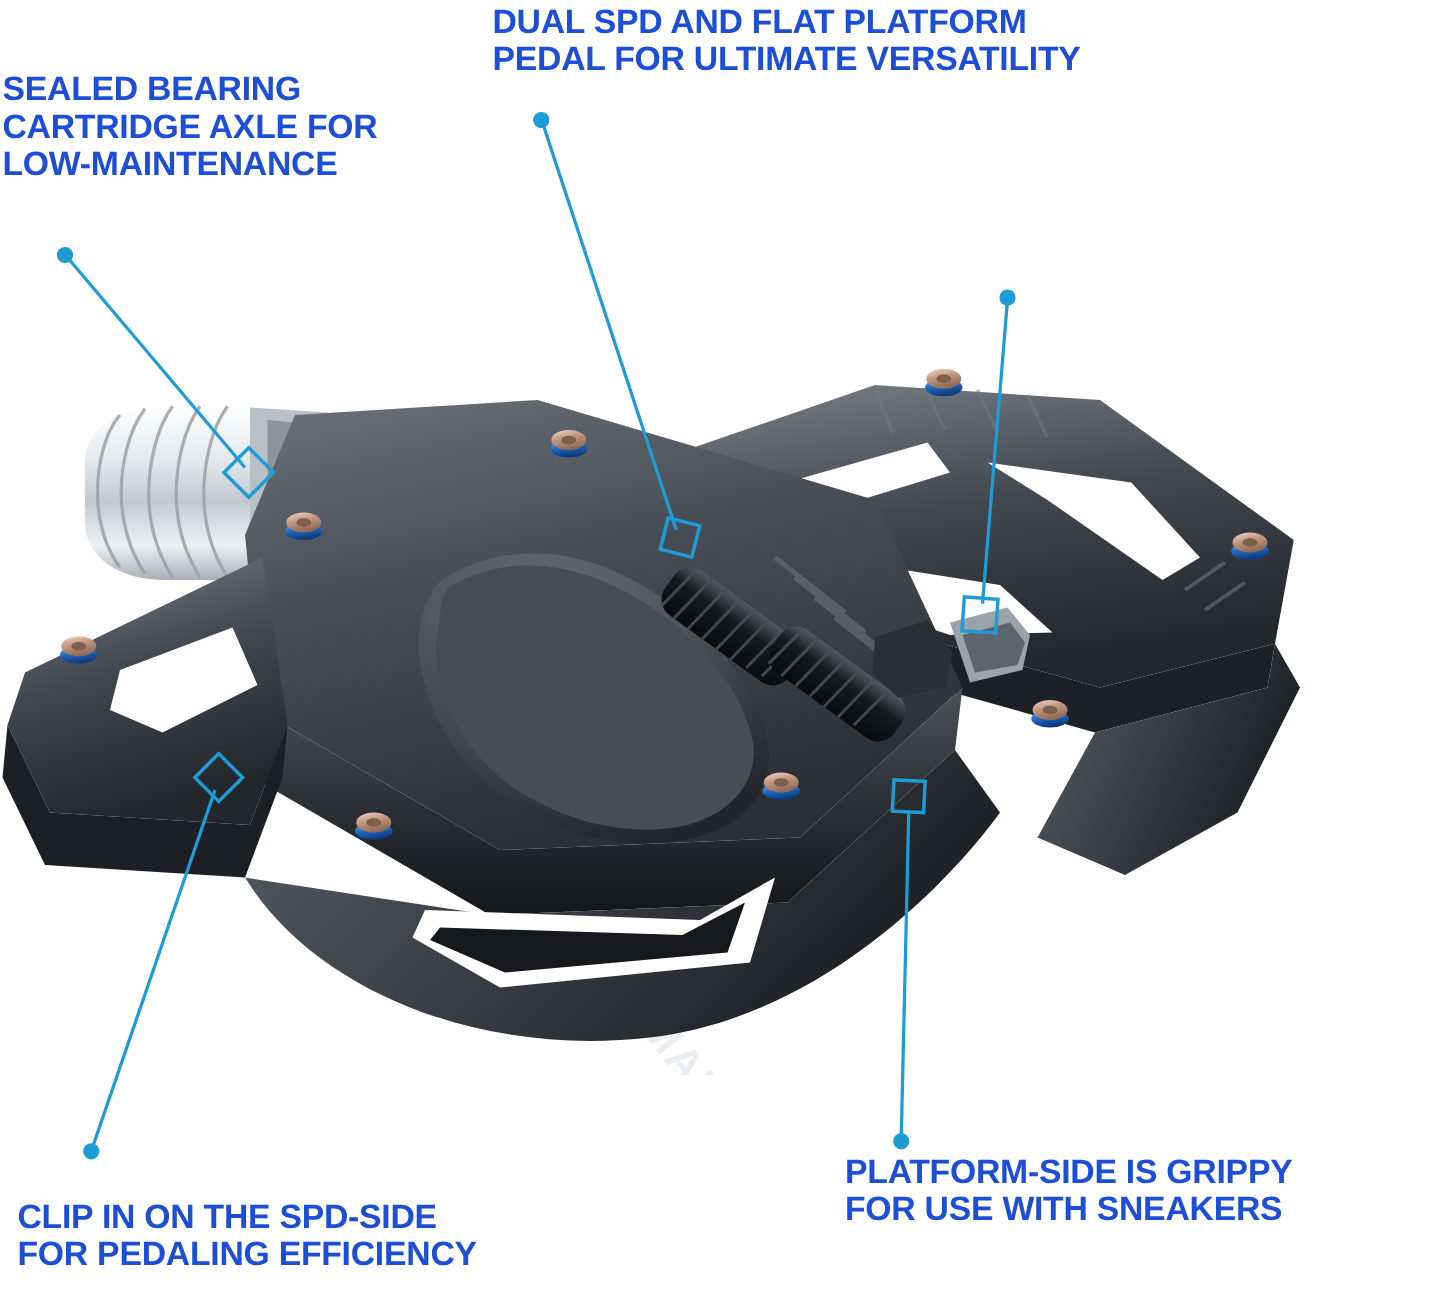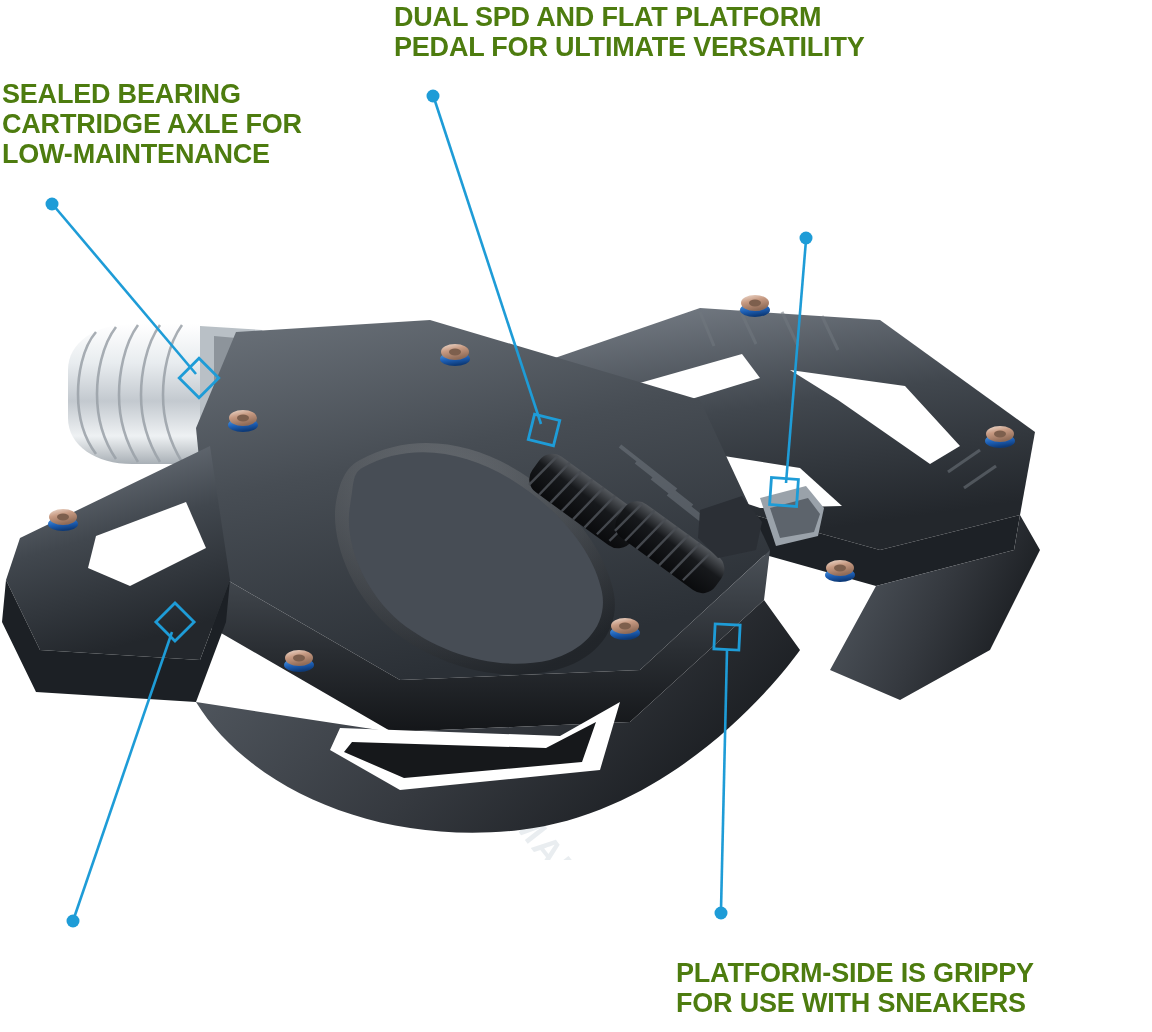--- a/index.html
+++ b/index.html
@@ -7,34 +7,34 @@
   body{
     width:1152px;height:1032px;position:relative;overflow:hidden;
     font-family:"Liberation Sans","DejaVu Sans",sans-serif;
     background:#ffffff;
   }
   #stage{position:absolute;inset:0;width:1152px;height:1032px;}
 
   
   .callout-label{
     position:absolute;
-    color:#4d7c0f;
+    color:#1d4ed8;
     font-weight:bold;
     font-size:27px;
     line-height:1.12;
     letter-spacing:-0.2px;
     white-space:pre-line;
     text-transform:uppercase;
     font-family:"Liberation Sans","DejaVu Sans",sans-serif;
   }
-  .cl-sealed   {left:2px;  top:79px;}
+  .cl-sealed   {left:2px;  top:56px;}
   .cl-dual     {left:394px;top:2px;}
   .cl-custom   {left:768px;top:140px;}
   .cl-clip     {left:14px; top:958px;}
-  .cl-platform {left:676px;top:958px;}
+  .cl-platform {left:676px;top:922px;}
 
   
   #product{position:absolute;left:0;top:250px;width:1080px;height:610px;}
 
   
   #annotations{position:absolute;left:0;top:0;width:1152px;height:1032px;pointer-events:none;}
 </style>
 </head>
 <body>
 
@@ -265,17 +265,19 @@
   </svg>
 
   <div class="callout-label cl-sealed">SEALED BEARING
 CARTRIDGE AXLE FOR
 LOW-MAINTENANCE</div>
 
   <div class="callout-label cl-dual">DUAL SPD AND FLAT PLATFORM
 PEDAL FOR ULTIMATE VERSATILITY</div>
 
 
+  <div class="callout-label cl-clip">CLIP IN ON THE SPD-SIDE
+FOR PEDALING EFFICIENCY</div>
 
   <div class="callout-label cl-platform">PLATFORM-SIDE IS GRIPPY
 FOR USE WITH SNEAKERS</div>
 
 </div>
 
 </body></html>

